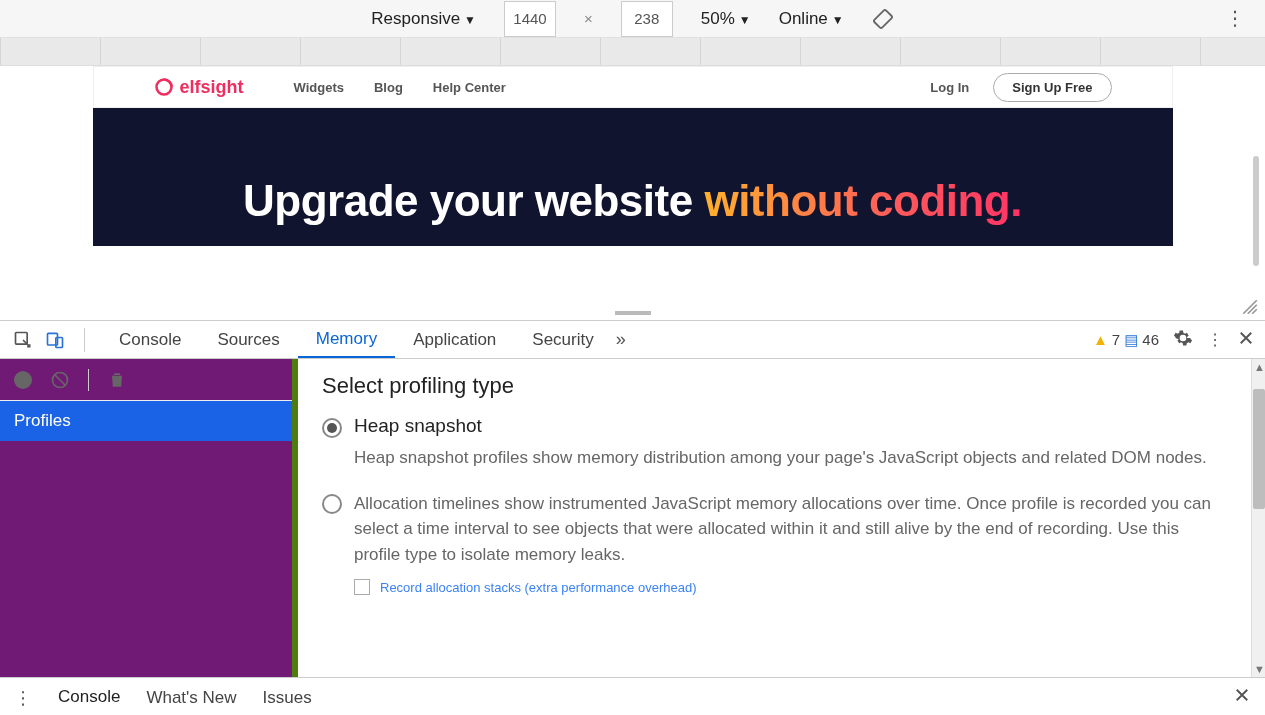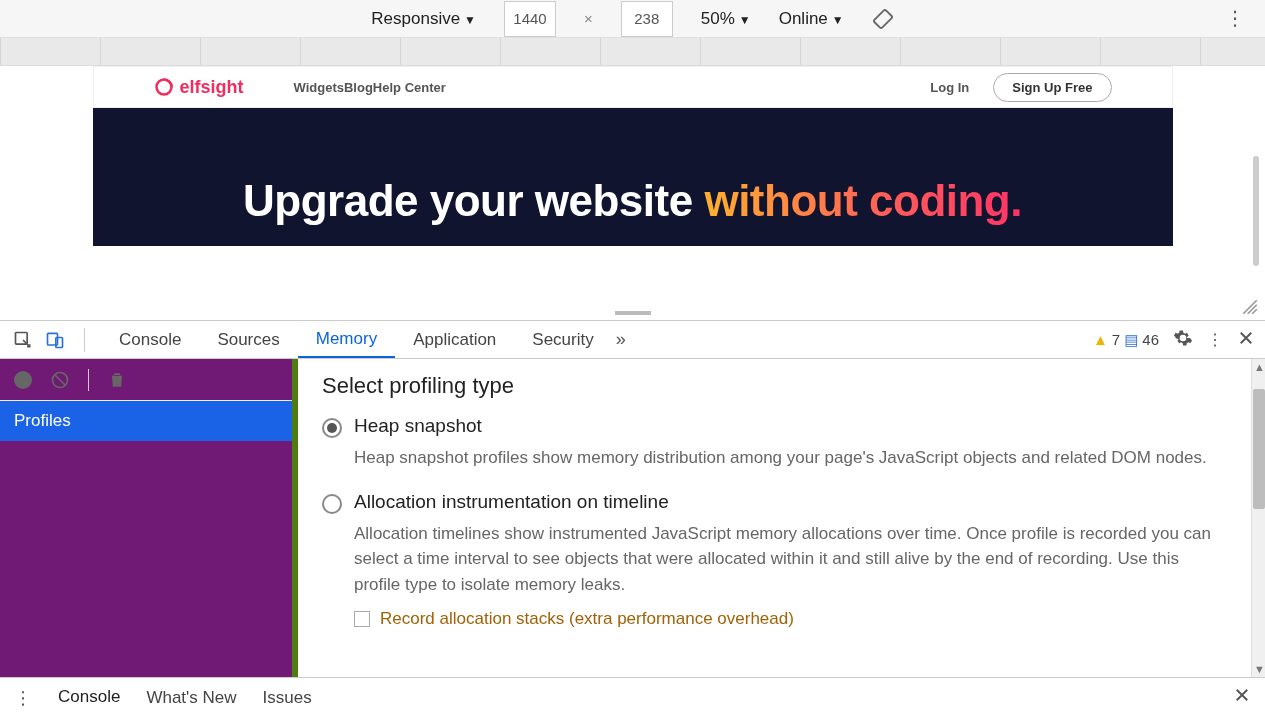--- a/index.html
+++ b/index.html
@@ -27,21 +27,21 @@
 
   
   .page-area { height: 240px; background: #fff; position: relative; display:flex; justify-content:center; }
   .site-wrap { width: 1080px; position: relative; }
   .site-header {
     height: 42px; background: #fff; border: 1px solid #eee;
     display: flex; align-items: center; padding: 0 60px 0 60px;
   }
   .logo { display: flex; align-items: center; gap: 6px; color: #ef2d5e; font-weight: 600; font-size: 18px; }
   .logo-mark { width: 20px; height: 20px; }
-  .nav { display: flex; margin-left: 50px; }
+  .nav { display: flex; gap: 30px; margin-left: 50px; }
   .nav a { font-size: 13px; color: #555; text-decoration: none; font-weight: 600; }
   .auth { margin-left: auto; display: flex; align-items: center; gap: 24px; }
   .login { font-size: 13px; color: #555; font-weight: 600; }
   .signup-btn { border: 1px solid #aaa; border-radius: 18px; padding: 6px 18px; font-size: 13px; color: #333; font-weight: 600; text-align: right; }
   .hero { height: 138px; background: #11142e; display: flex; align-items: flex-end; justify-content: center; padding-bottom: 20px; }
   .hero h1 { font-size: 44px; font-weight: 700; color: #fff; letter-spacing: -0.5px; }
   .hero .grad { background: linear-gradient(90deg, #ffb02e 0%, #ff5a5a 60%, #ff3366 100%); -webkit-background-clip: text; background-clip: text; color: transparent; }
   .viewport-scrollbar { position: absolute; right: 6px; top: 90px; width: 6px; height: 110px; background: #ccc; border-radius: 3px; }
   .splitter { height: 14px; display:flex; justify-content:center; align-items:center; }
   .splitter-handle { width: 36px; height: 4px; border-top: 2px solid #bbb; border-bottom: 2px solid #bbb; }
@@ -72,21 +72,21 @@
   .profiles-item { background:#1a62e6; color:#fff; font-size:17px; padding:10px 14px; }
   .mem-content { flex:1; padding: 14px 24px 0 24px; overflow:auto; position:relative; }
   .mem-content h2 { font-size:22px; font-weight:400; color:#222; margin-bottom:16px; }
   .opt { display:flex; gap:12px; margin-bottom:10px; }
   .radio { width:20px; height:20px; border:2px solid #888; border-radius:50%; flex-shrink:0; position:relative; margin-top:3px; }
   .radio.sel::after { content:""; position:absolute; inset:3px; background:#555; border-radius:50%; }
   .opt-body .ot { font-size:19px; color:#222; margin-bottom:8px; }
   .opt-body .od { font-size:17px; color:#666; line-height:1.5; }
   .sub-check { display:flex; align-items:center; gap:10px; margin-left:32px; margin-top:12px; }
   .chk { width:16px; height:16px; border:1px solid #aaa; }
-  .sub-check span { font-size:17px; color:#a16207; }
+  .sub-check span { font-size:13px; color:#3b82f6; }
   .mem-right-scrolltrack { width:14px; background:#f0f0f0; border-left:1px solid #ddd; position:relative; }
   .mem-thumb { position:absolute; top:30px; width:12px; left:1px; height:120px; background:#bdbdbd; border-radius:2px; }
   .mem-arrow { position:absolute; font-size:11px; color:#777; left:2px; }
 
   
   .drawer { height:40px; border-top:1px solid #ccc; display:flex; align-items:center; padding:0 14px; gap:26px; }
   .drawer-kebab { color:#555; font-size:18px; }
   .drawer-tab { font-size:17px; color:#444; height:100%; display:flex; align-items:center; }
   .drawer-tab.active { color:#222; border-bottom:2px solid #0a66d6; font-weight:500; }
   .drawer-close { margin-left:auto; color:#555; font-size:20px; }
@@ -224,21 +224,20 @@
         <div class="radio sel"></div>
         <div class="opt-body">
           <div class="ot">Heap snapshot</div>
           <div class="od">Heap snapshot profiles show memory distribution among your page's JavaScript objects and related DOM nodes.</div>
         </div>
       </div>
 
       <div class="opt" style="margin-top:20px">
         <div class="radio"></div>
         <div class="opt-body">
-          <div class="ot">Allocation instrumentation on timeline</div>
           <div class="od">Allocation timelines show instrumented JavaScript memory allocations over time. Once profile is recorded you can select a time interval to see objects that were allocated within it and still alive by the end of recording. Use this profile type to isolate memory leaks.</div>
         </div>
       </div>
 
       <div class="sub-check">
         <div class="chk"></div>
         <span>Record allocation stacks (extra performance overhead)</span>
       </div>
     </div>
 

